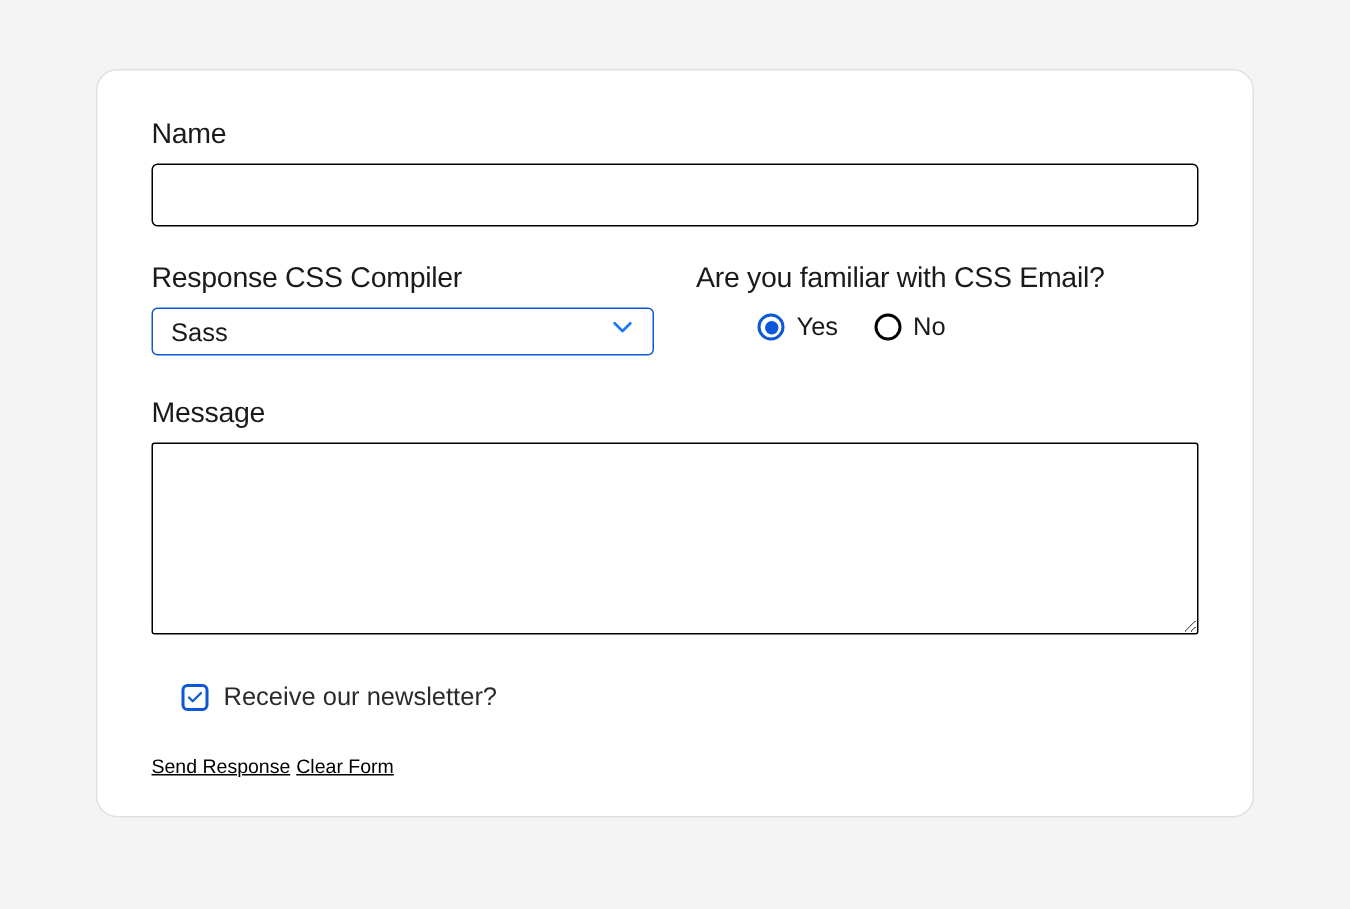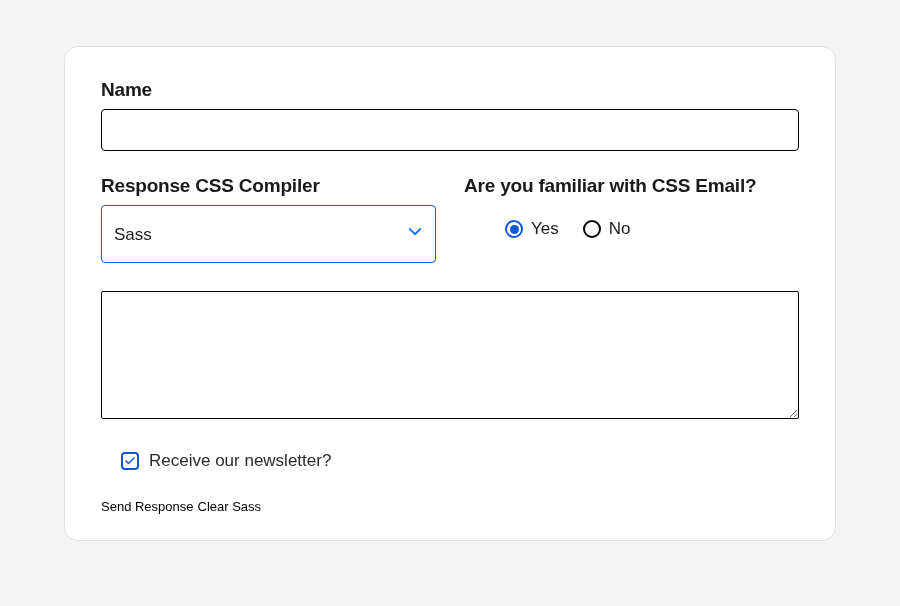--- a/index.html
+++ b/index.html
@@ -25,42 +25,42 @@
       width: 100%;
     }
     .field {
       display: flex;
       flex-direction: column;
       flex: 1 1 0;
       min-width: 0;
     }
     .label {
       font-size: 19px;
-      font-weight: 700;
+      font-weight: 400;
       color: #1a1a1a;
       margin-bottom: 8px;
       letter-spacing: -0.2px;
     }
     .text-input {
       width: 100%;
       height: 42px;
       border: 1.6px solid #000;
       border-radius: 4px;
       background: #fff;
       font-size: 15px;
       padding: 0 10px;
       outline: none;
     }
     .select-wrap {
       position: relative;
       width: 100%;
     }
     .select {
       width: 100%;
-      height: 58px;
+      height: 32px;
       border: 1.6px solid #0d57d9;
       border-radius: 4px;
       background: #fff;
       font-size: 17px;
       color: #1a1a1a;
       padding: 0 36px 0 12px;
       appearance: none;
       -webkit-appearance: none;
       -moz-appearance: none;
       outline: none;
@@ -70,21 +70,21 @@
       position: absolute;
       right: 12px;
       top: 50%;
       transform: translateY(-50%);
       pointer-events: none;
     }
     .radio-row {
       display: flex;
       align-items: center;
       gap: 24px;
-      margin-top: 14px;
+      margin-top: 3px;
       padding-left: 41px;
     }
     .radio-item {
       display: flex;
       align-items: center;
       gap: 8px;
       cursor: pointer;
     }
     .radio {
       width: 18px;
@@ -155,20 +155,21 @@
       font-size: 13px;
       color: #000;
     }
     .link-btn {
       background: none;
       border: none;
       padding: 0;
       font: inherit;
       color: inherit;
       cursor: pointer;
+      text-decoration: underline;
     }
   </style>
 </head>
 <body>
 
 <div class="card">
 
   <div class="row">
     <div class="field">
       <label class="label">Name</label>
@@ -205,34 +206,35 @@
           <span class="radio"></span>
           <span class="radio-label">No</span>
         </label>
       </div>
     </div>
   </div>
 
   <div class="spacer-28"></div>
 
   <div class="field" style="width:100%;">
+    <label class="label">Message</label>
     <textarea class="textarea" style=""></textarea>
   </div>
 
   <div class="spacer-32"></div>
 
   <div class="check-row">
     <span class="checkbox">
       <svg width="12" height="12" viewBox="0 0 24 24" fill="none">
           <path d="M4 12l5 5L20 6" stroke="#0d57d9" stroke-width="3" stroke-linecap="round" stroke-linejoin="round"></path>
         </svg>
     </span>
     <span class="checkbox-label">Receive our newsletter?</span>
   </div>
 
   <div class="spacer-28"></div>
 
   <div class="actions">
     <button type="button" class="link-btn">Send Response</button>
-    <button type="button" class="link-btn">Clear Sass</button>
+    <button type="button" class="link-btn">Clear Form</button>
   </div>
 
 </div>
 
 </body></html>

